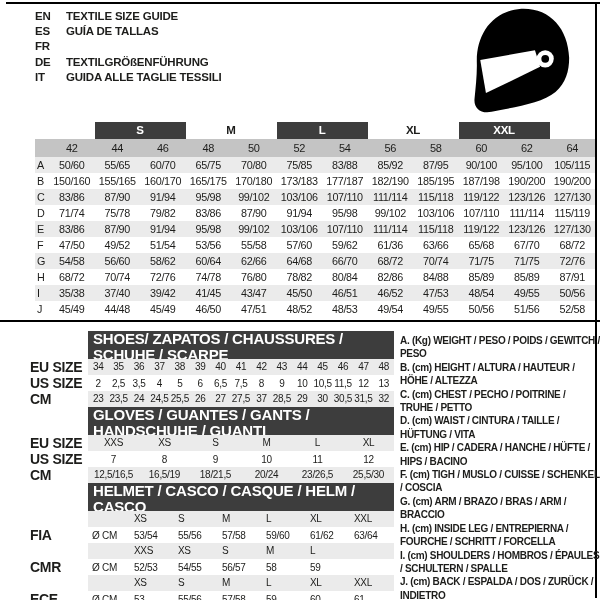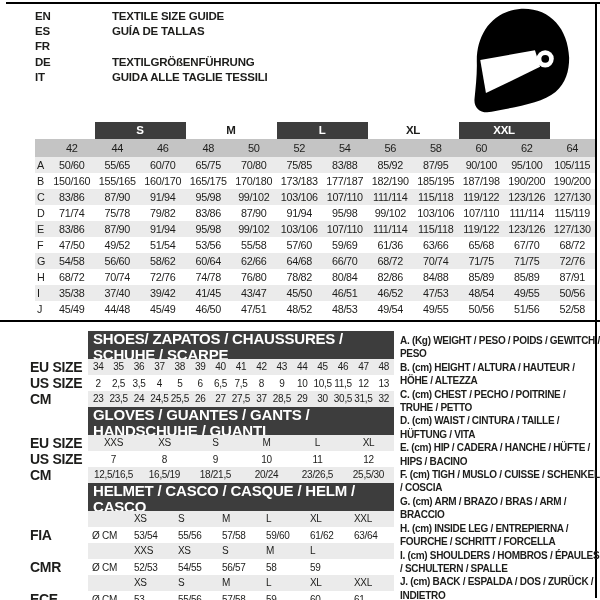--- a/index.html
+++ b/index.html
@@ -6,21 +6,21 @@
   body{
     width:600px;height:600px;background:#fff;position:relative;overflow:hidden;
     font-family:"Liberation Sans",sans-serif;color:#1d1d1b;
     -webkit-font-smoothing:antialiased;
   }
   .frame-top{position:absolute;top:2px;left:6px;width:594px;height:2px;background:#000;}
   .frame-right{position:absolute;top:2px;right:3px;width:2px;height:596px;background:#000;}
 
   
   .langs{position:absolute;left:35px;top:9px;font-weight:bold;font-size:11.5px;line-height:15.2px;letter-spacing:-0.2px;}
-  .lang-row{display:flex;gap:46px;}
+  .lang-row{display:flex;}
   .lang-code{width:31px;flex:0 0 31px;}
 
   
   .helmet-box{position:absolute;right:22px;top:3px;width:118px;height:114px;}
 
   
   .sizes{position:absolute;left:35px;top:119px;width:560px;font-size:10.8px;letter-spacing:-0.3px;}
   .srow{display:grid;grid-template-columns:14px repeat(12,1fr);height:16px;align-items:center;}
   .srow.groups{height:20px;align-items:end;}
   .gcell{text-align:center;font-weight:bold;font-size:11.5px;height:17px;line-height:17px;}
@@ -187,21 +187,21 @@
       <div class="scell">127/130</div>
     </div>
     <div class="srow data">
       <div class="scell rlabel">F</div>
       <div class="scell">47/50</div>
       <div class="scell">49/52</div>
       <div class="scell">51/54</div>
       <div class="scell">53/56</div>
       <div class="scell">55/58</div>
       <div class="scell">57/60</div>
-      <div class="scell">59/69</div>
+      <div class="scell">59/62</div>
       <div class="scell">61/36</div>
       <div class="scell">63/66</div>
       <div class="scell">65/68</div>
       <div class="scell">67/70</div>
       <div class="scell">68/72</div>
     </div>
     <div class="srow data stripe">
       <div class="scell rlabel">G</div>
       <div class="scell">54/58</div>
       <div class="scell">56/60</div>

